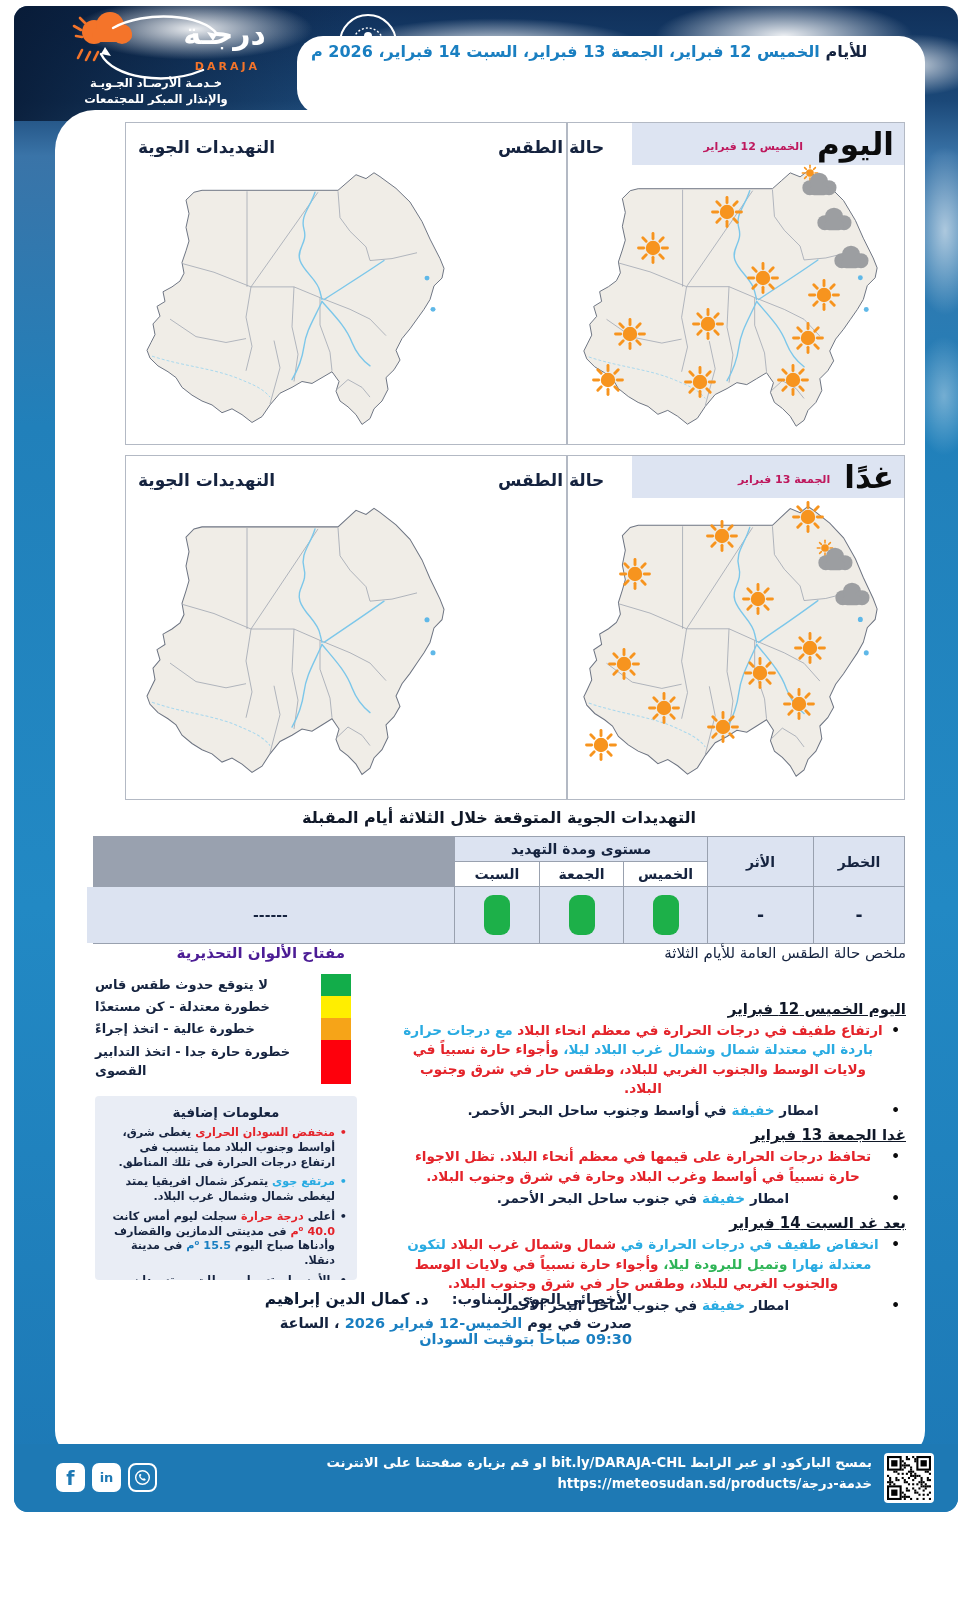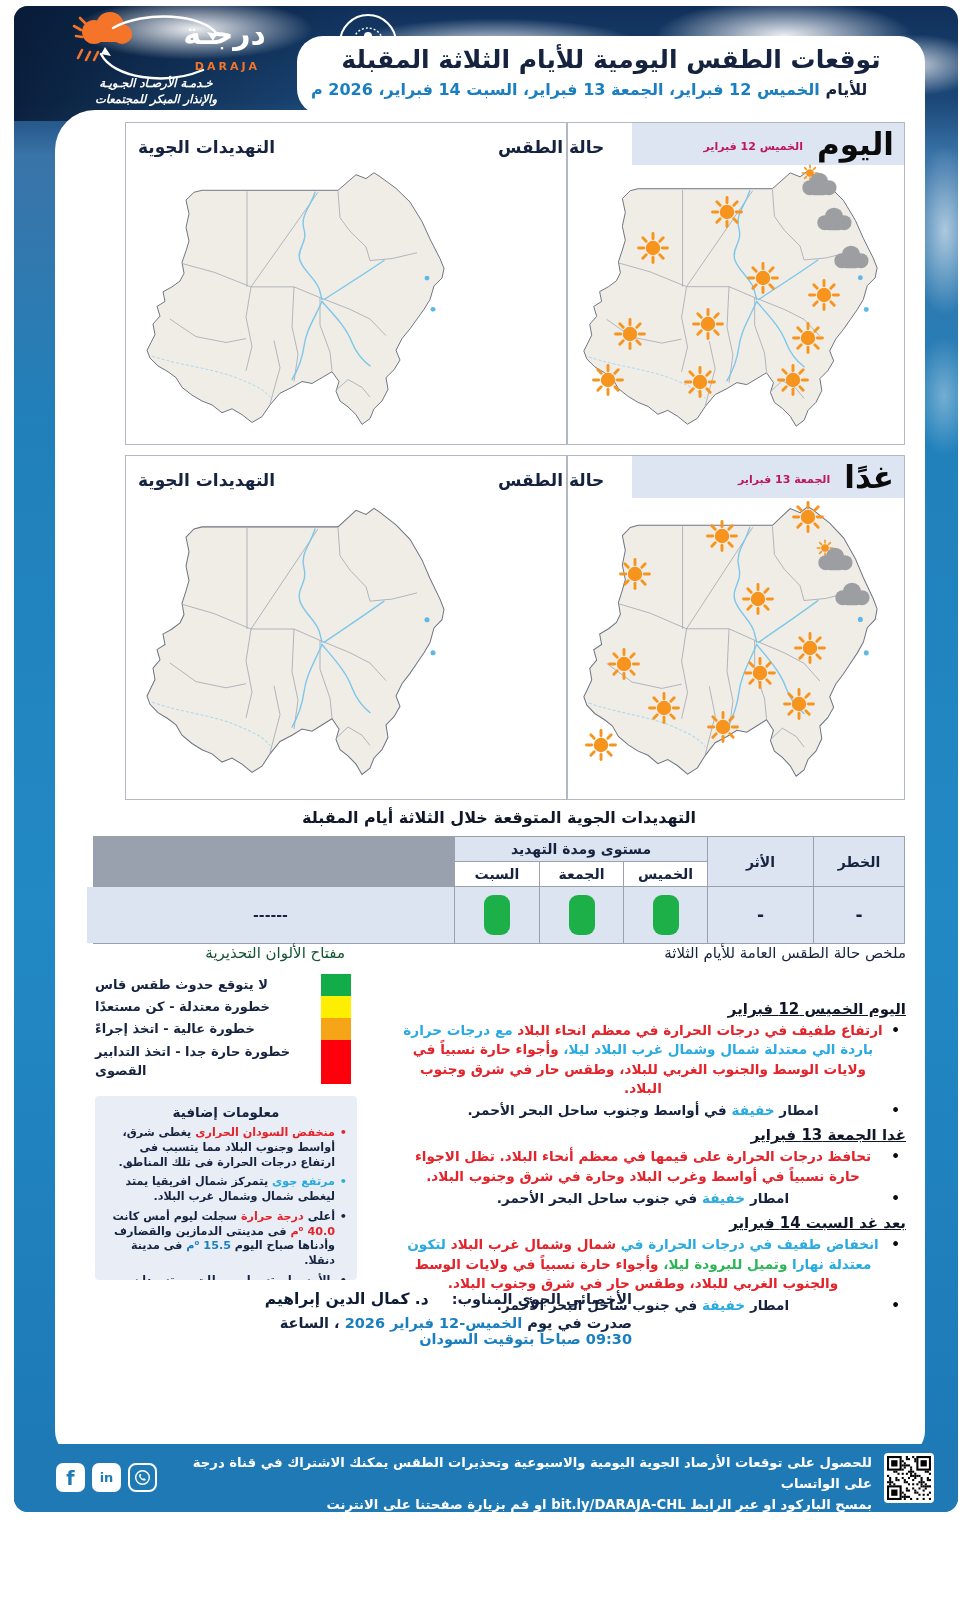--- a/index.html
+++ b/index.html
@@ -20,21 +20,21 @@
   .title-panel{left:297px;top:36px;width:628px;height:79px;background:#fff;border-radius:26px 26px 0 26px;}
   .card{left:55px;top:110px;width:870px;height:1347px;background:#fff;border-radius:40px 0 26px 26px;}
   
   .page-title{margin-top:9px;text-align:center;font-size:25px;font-weight:700;color:#15233f;direction:rtl;}
   .page-subtitle{margin-top:6px;padding-left:14px;text-align:left;font-size:16px;font-weight:700;direction:rtl;}
   .c-dark{color:#15233f;} .c-blue{color:#1a7fc1;} .c-red{color:#e4232a;} .c-cyan{color:#29abe2;} .c-green{color:#2fb457;} .c-white{color:#fff;}
   
   .daraja-logo{left:30px;top:10px;width:252px;height:98px;direction:rtl;}
   .daraja-name{position:absolute;right:16px;top:6px;font-size:30px;font-weight:700;color:#fff;}
   .daraja-en{position:absolute;right:22px;top:50px;font-size:11px;font-weight:700;letter-spacing:3px;color:#f4742a;}
-  .daraja-tag{position:absolute;right:0;width:100%;text-align:center;font-size:11.5px;font-weight:700;color:#fff;line-height:1.3;font-style:italic;}
+  .daraja-tag{position:absolute;right:0;width:100%;text-align:center;font-size:11.5px;font-weight:700;color:#fff;line-height:1.3;}
   .ewu-logo{left:322px;top:14px;width:92px;height:95px;text-align:center;}
   .ewu-circle{width:54px;height:54px;margin:0 auto;border:2px solid #fff;border-radius:50%;display:flex;align-items:center;justify-content:center;}
   .ewu-label{margin-top:6px;font-size:11px;font-weight:700;color:#fff;direction:rtl;}
   
   .panel{position:absolute;left:125px;width:780px;background:#fff;border:1.5px solid #b3b9c4;box-sizing:border-box;}
   #panel-today{top:122px;height:323px;}
   #panel-tomorrow{top:455px;height:345px;}
   .panel .divider{position:absolute;left:440px;top:0;bottom:0;width:1.5px;background:#b3b9c4;}
   .chip{position:absolute;right:0;top:0;height:42px;width:272px;background:#dde4f2;direction:rtl;
         display:flex;align-items:center;justify-content:flex-start;gap:14px;padding:0 10px;box-sizing:border-box;}
@@ -49,21 +49,21 @@
   .tbl{left:93px;top:836px;width:812px;direction:rtl;display:grid;
        grid-template-columns:90px 105px 83px 83px 84px 367px;grid-template-rows:24px 24px 56px;
        background:#99a1af;gap:1px;padding:1px;box-sizing:border-box;}
   .tbl .cell{background:#dce3f1;display:flex;align-items:center;justify-content:center;
        font-size:14px;font-weight:700;color:#15233f;text-align:center;}
   .tbl .dayhead{background:#ffffff;}
   .tbl .body{font-size:17px;}
   .lvl-chip{width:26px;height:40px;border-radius:9px;}
   
   .legend{left:95px;top:944px;width:256px;direction:rtl;}
-  .legend-title{text-align:right;padding-right:6px;font-size:15px;font-weight:400;color:#14532d;margin-bottom:12px;}
+  .legend-title{text-align:right;padding-right:6px;font-size:15px;font-weight:700;color:#4c1d95;margin-bottom:12px;}
   .legend-row{display:flex;align-items:center;}
   .legend-swatch{width:30px;flex:0 0 30px;}
   .legend-label{font-size:13px;font-weight:700;color:#15233f;text-align:left;line-height:1.45;padding-right:8px;flex:1;}
   
   .info-box{left:95px;top:1096px;width:262px;height:184px;background:#e9edf5;border-radius:4px;
             box-sizing:border-box;padding:8px 10px;direction:rtl;overflow:hidden;}
   .info-title{text-align:center;font-size:13.5px;font-weight:700;color:#15233f;margin-bottom:6px;}
   .info-bullet{position:relative;font-size:11.2px;font-weight:700;line-height:1.32;color:#15233f;
                text-align:right;padding-right:12px;margin-bottom:5px;}
   .info-bullet .dot{position:absolute;right:0;top:0;}
@@ -141,21 +141,20 @@
       <circle cx="17" cy="17" r="15" fill="none" stroke="#fff" stroke-width="1.4" stroke-dasharray="2 2"></circle>
       <circle cx="17" cy="10" r="4" fill="#fff"></circle>
       <path d="M12 15 h10 l-3.4 8 h-3.2 z" fill="#fff"></path>
       <rect x="10" y="24" width="14" height="2.6" rx="1.3" fill="#fff"></rect>
     </svg>
   </div>
   <div class="ewu-label">وحدة الإنذار المبكر</div>
 </div>
 
 <div class="abs title-panel">
-  <div class="page-title">توقعات الطقس اليومية للأيام الثلاثة المقبلة</div>
   <div class="page-subtitle"><span class="c-dark">للأيام </span><span class="c-blue">الخميس 12 فبراير،  الجمعة 13 فبراير، السبت 14 فبراير، 2026 م</span></div>
 </div>
 
 <div class="abs card"></div>
 
 <div class="panel" id="panel-today">
   <div class="divider"></div>
   <div class="chip">
     <span class="day-label">اليوم</span>
     <span class="date-label">الخميس 12 فبراير</span>
@@ -810,21 +809,20 @@
         <rect x="1" y="1" width="5" height="5" fill="#fff"></rect>
         <rect x="2" y="2" width="3" height="3" fill="#000"></rect>
         <rect x="14" y="0" width="7" height="7" fill="#000"></rect>
         <rect x="15" y="1" width="5" height="5" fill="#fff"></rect>
         <rect x="16" y="2" width="3" height="3" fill="#000"></rect>
         <rect x="0" y="14" width="7" height="7" fill="#000"></rect>
         <rect x="1" y="15" width="5" height="5" fill="#fff"></rect>
         <rect x="2" y="16" width="3" height="3" fill="#000"></rect>
       </svg></div>
   <div class="footer-text">
-    <div>للحصول على توقعات الأرصاد الجوية اليومية والاسبوعية وتحذيرات الطقس يمكنك الاشتراك في قناة درجة على الواتساب</div>
     <div id="footer-line-2"><span class="c-white">بمسح الباركود او عبر الرابط </span><span class="c-white lnk" dir="ltr">bit.ly/DARAJA-CHL</span><span class="c-white"> او قم بزيارة صفحتنا على الانترنت </span><span class="c-white lnk" dir="ltr">https://meteosudan.sd/products/خدمة-درجة</span></div>
   </div>
   <div class="socials">
     <div class="social fb">f</div>
     <div class="social li">in</div>
     <div class="social wa">
       <svg viewBox="0 0 24 24" width="19" height="19">
         <circle cx="12" cy="12" r="8.6" fill="none" stroke="#ffffff" stroke-width="1.8"></circle>
         <path d="M8.8 7.6c-.5.1-1.3.9-1.2 2 .1 1.8 1.4 3.7 3 5 1.3 1 3.2 1.9 4.5 1.3.9-.4 1.1-1.3.8-1.7l-1.6-1.2c-.4-.2-.8 0-1.1.3-.3.3-.7.3-1.2 0-.9-.5-1.9-1.5-2.3-2.4-.2-.4-.1-.8.2-1l.5-.6c.2-.3.2-.7 0-1L9.8 7.8c-.2-.3-.6-.3-1-.2z" fill="#ffffff"></path>
       </svg>

